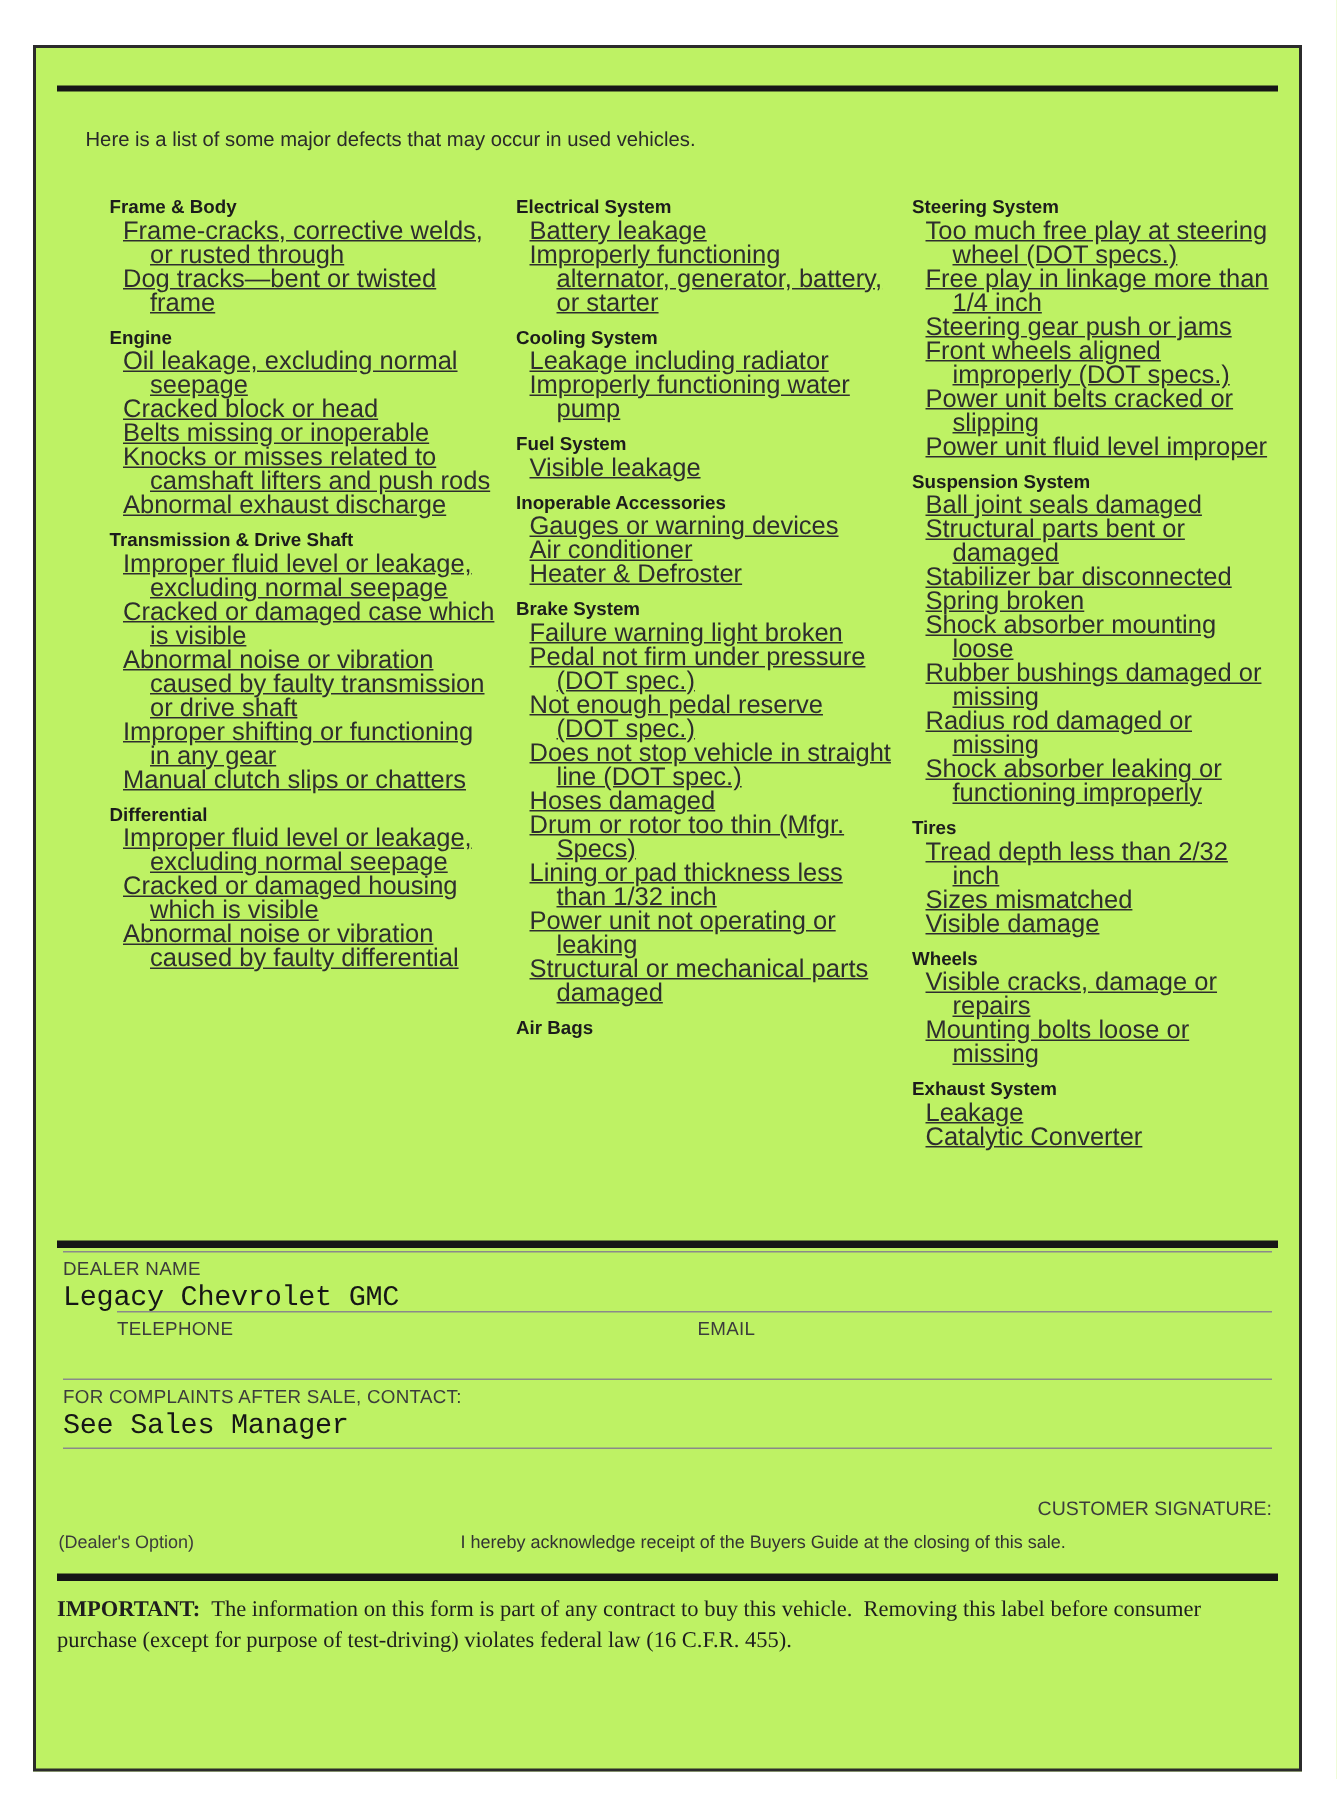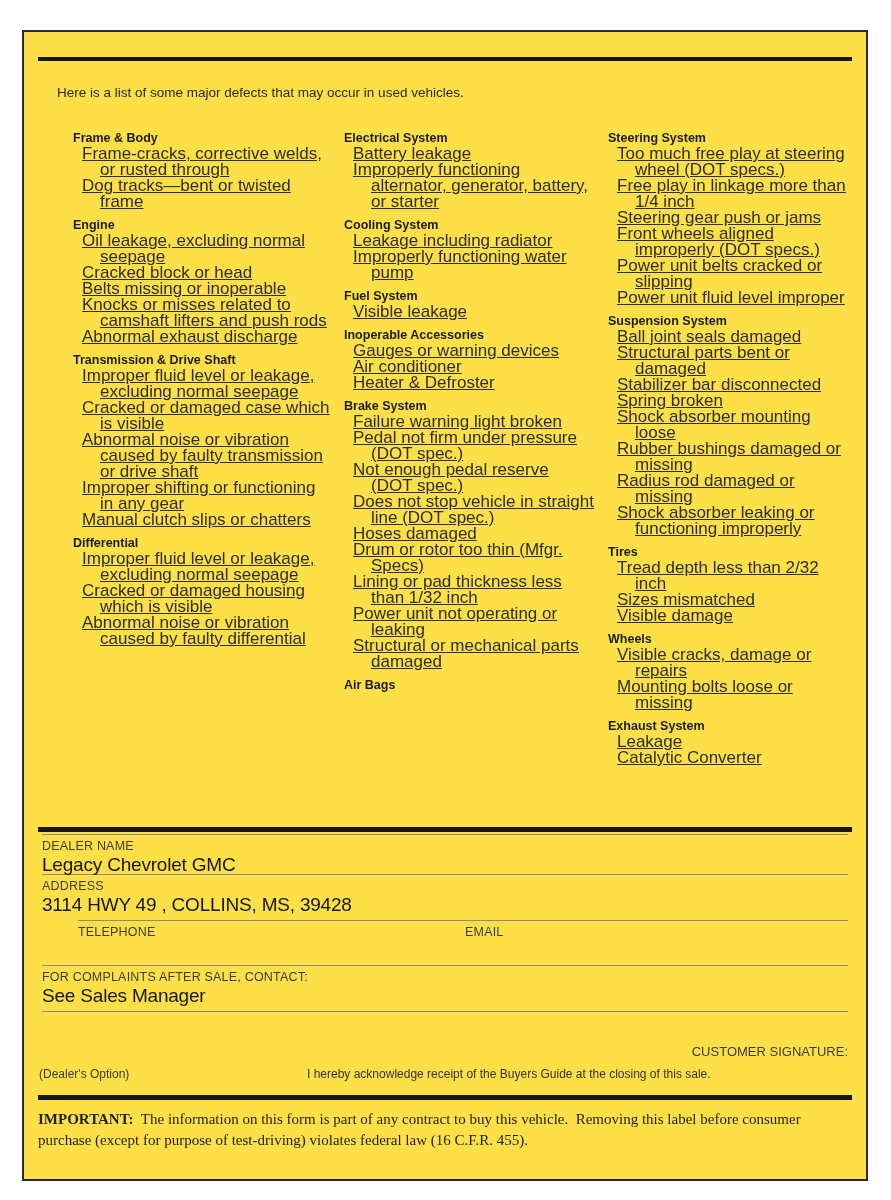--- a/index.html
+++ b/index.html
@@ -1,35 +1,35 @@
 <!DOCTYPE html>
 <html><head>
 <meta charset="utf-8">
 <style>
   html,body{margin:0;padding:0;background:#fff;}
   body{width:891px;height:1200px;position:relative;font-family:"Liberation Sans",sans-serif;color:#222;}
-  .border-box{position:absolute;left:22px;top:30px;width:846px;height:1151px;border:2px solid #2b2b2b;box-sizing:border-box;overflow:hidden;background:#fde047;}
+  .border-box{position:absolute;left:22px;top:30px;width:846px;height:1151px;border:2px solid #2b2b2b;box-sizing:border-box;overflow:hidden;background:#bef264;}
   .rule-thick{height:4px;background:#161616;margin:0 14px;}
   .rule-top{margin-top:25px;}
   .intro{margin:24px 0 0 33px;font-size:13.5px;color:#2a2a2a;}
   .columns{display:grid;grid-template-columns:271px 264px 1fr;padding-left:49px;margin-top:30px;height:697px;box-sizing:border-box;align-items:start;}
   .col{padding-right:14px;}
   .section{margin-bottom:7px;}
   .sec-title{font-weight:bold;font-size:12.5px;color:#1c1c1c;line-height:16px;}
   .item{font-size:17px;color:#2e2e2e;line-height:16px;padding-left:27px;text-indent:-18px;text-decoration:underline;}
   
   .rule-mid{height:5px;}
   .fields{margin:0 18px;}
   .frow{border-top:1.5px solid #8a8a8a;box-sizing:border-box;}
   .frow-dealer{margin-top:2px;height:40px;}
   .frow-address{height:46px;}
   .frow-contact{height:45px;position:relative;margin-left:36px;}
   .frow-complaints{height:47px;border-bottom:1.5px solid #8a8a8a;}
   .flabel{font-size:12.5px;color:#3c3c3c;padding-top:4px;letter-spacing:.2px;}
-  .fvalue{font-size:19px;color:#161616;margin-top:1px;letter-spacing:-.2px;}
+  .fvalue{font-size:19px;color:#161616;margin-top:1px;letter-spacing:-.2px;font-family:Liberation Mono, monospace;}
   .email-label{position:absolute;left:387px;top:0;}
   .sig-row{display:flex;align-items:flex-end;margin:32px 18px 0 15px;height:20px;flex-direction:column;}
   .sig-label{font-size:13px;color:#3c3c3c;white-space:nowrap;}
   .sig-line{flex:1;border-bottom:1.5px solid #6f6f6f;height:15px;margin-left:6px;}
   .sig-sub{display:flex;margin:3px 18px 0 15px;font-size:12px;color:#3c3c3c;}
   .sig-sub .opt{width:268px;}
   .sig-sub .ack{color:#333;}
   .rule-imp{height:4.5px;margin-top:14px;}
   .important{margin:9px 16px 0 14px;font-size:15px;line-height:21px;color:#1e1e1e;white-space:pre-wrap;font-family:Liberation Serif, serif;}
   .important b{font-weight:bold;}
@@ -150,24 +150,20 @@
       </div>
   </div>
 
   <div class="rule-thick rule-mid"></div>
 
   <div class="fields">
     <div class="frow frow-dealer">
       <div class="flabel">DEALER NAME</div>
       <div class="fvalue">Legacy Chevrolet GMC</div>
     </div>
-    <div class="frow frow-address">
-      <div class="flabel">ADDRESS</div>
-      <div class="fvalue">3114 HWY 49 , COLLINS, MS, 39428</div>
-    </div>
     <div class="frow frow-contact">
       <div class="flabel">TELEPHONE</div>
       <div class="flabel email-label">EMAIL</div>
     </div>
     <div class="frow frow-complaints">
       <div class="flabel">FOR COMPLAINTS AFTER SALE, CONTACT:</div>
       <div class="fvalue">See Sales Manager</div>
     </div>
   </div>
 

